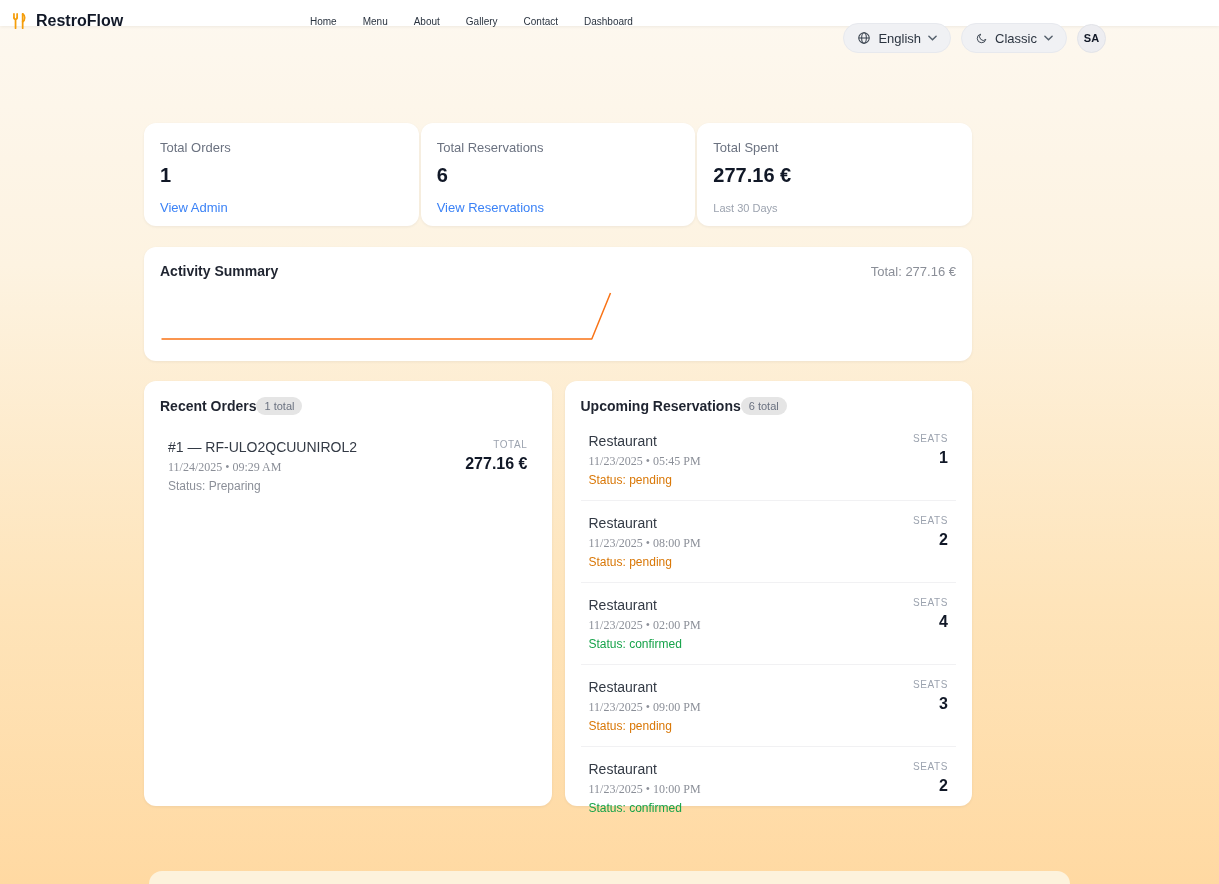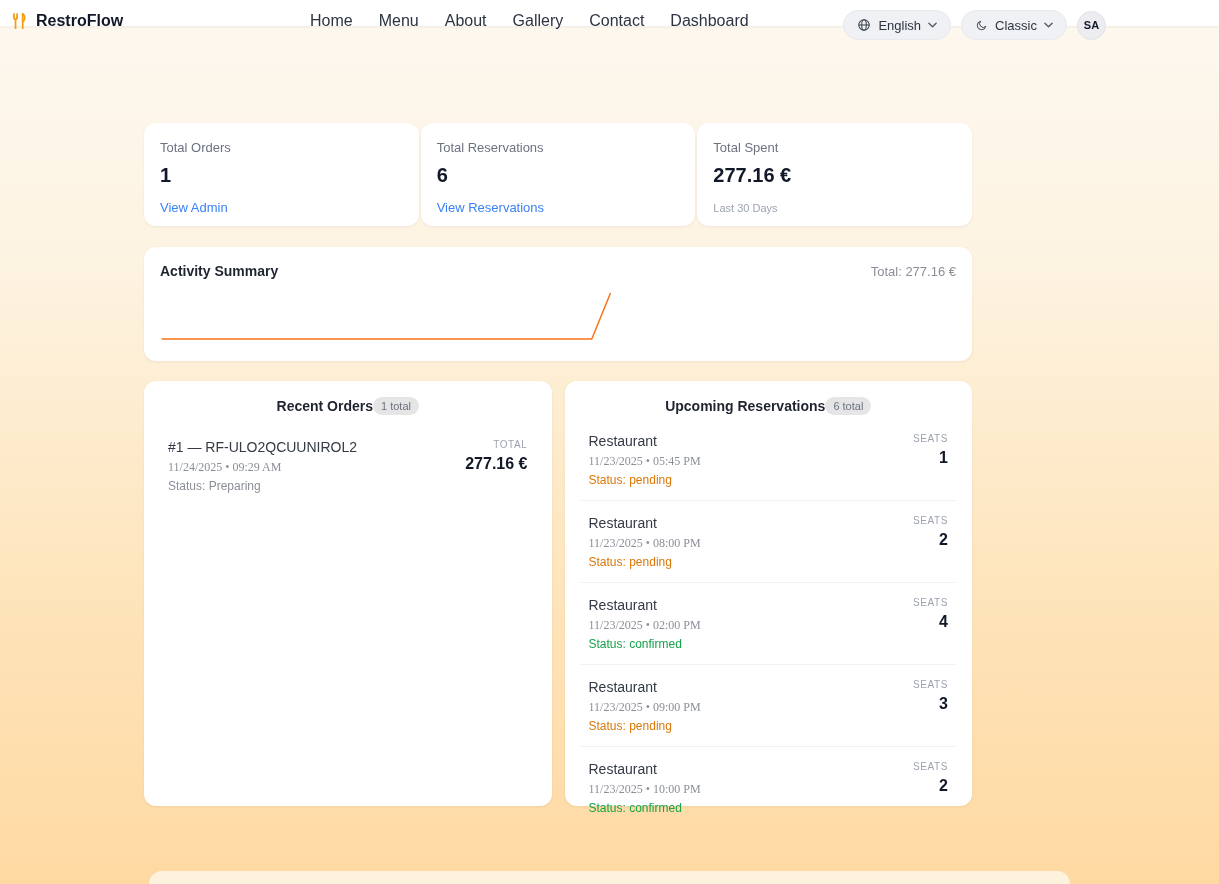--- a/index.html
+++ b/index.html
@@ -13,22 +13,22 @@
   }
 
   
   .navbar {
     position: absolute; top: 0; left: 0; width: 100%; height: 26px;
     background: #ffffff; box-shadow: 0 1px 3px rgba(0,0,0,0.06); z-index: 5;
   }
   .brand { position: absolute; left: 10px; top: 0; height: 42px; display: flex; align-items: center; gap: 7px; cursor: pointer; }
   .brand-name { font-size: 16px; font-weight: 700; color: #111827; }
   .nav-links { position: absolute; left: 310px; top: 0; height: 42px; display: flex; align-items: center; gap: 26px; }
-  .nav-link { font-size: 16px; color: #2b3440; text-decoration: none; cursor: pointer; }
-  .nav-right { position: absolute; right: 113px; top: 4px; height: 42px; display: flex; align-items: center; gap: 10px; }
+  .nav-link { font-size: 10px; color: #2b3440; text-decoration: none; cursor: pointer; }
+  .nav-right { position: absolute; right: 113px; top: 17px; height: 42px; display: flex; align-items: center; gap: 10px; }
   .pill {
     display: flex; align-items: center; gap: 7px; height: 30px; padding: 0 13px;
     border-radius: 15px; background: #f0f1f4; border: 1px solid #e7e9ee;
     font-size: 13px; color: #2b3440; cursor: pointer; font-family: inherit;
   }
   .avatar {
     width: 29px; height: 29px; border-radius: 50%; background: #ededf1; border: 1px solid #e2e3e8;
     display: flex; align-items: center; justify-content: center;
     font-size: 11px; font-weight: 700; color: #111827; cursor: pointer;
   }
@@ -49,21 +49,21 @@
   .stat-sub { margin-top: 15px; font-size: 11px; color: #9ca3af; }
 
   .activity-card { margin-top: 21px; padding: 16px; height: 114px; }
   .activity-head { display: flex; justify-content: space-between; align-items: center; }
   .panel-title { font-size: 14px; font-weight: 700; color: #1f2430; }
   .activity-total { font-size: 13px; color: #8b8f98; }
   #activity-chart { margin-top: 8px; display: block; }
 
   .bottom-grid { display: grid; grid-template-columns: 1fr 1fr; gap: 13px; margin-top: 20px; }
   .panel { padding: 16px; height: 425px; }
-  .panel-head { display: flex; justify-content: center; align-items: center; }
+  .panel-head { display: flex; justify-content: flex-start; align-items: center; }
   .badge { font-size: 11px; color: #6b7280; background: #e5e5e5; padding: 3px 8px; border-radius: 10px; }
 
   .order-item { display: flex; justify-content: space-between; margin-top: 24px; padding: 0 8px; }
   .item-name { font-size: 14px; color: #333a45; font-weight: 500; }
   .item-date { font-size: 12px; color: #8b8f98; margin-top: 5px; font-family: Liberation Serif, serif; }
   .item-status { font-size: 12px; color: #8b8f98; margin-top: 4px; }
   .right-col { text-align: right; }
   .mini-label { font-size: 10px; color: #9ca3af; letter-spacing: 0.6px; }
   .big-num { font-size: 16px; font-weight: 700; color: #111827; margin-top: 5px; }
 

